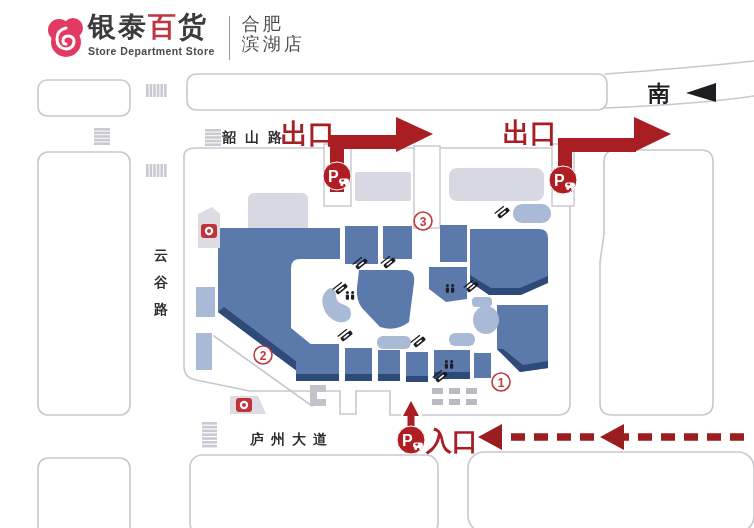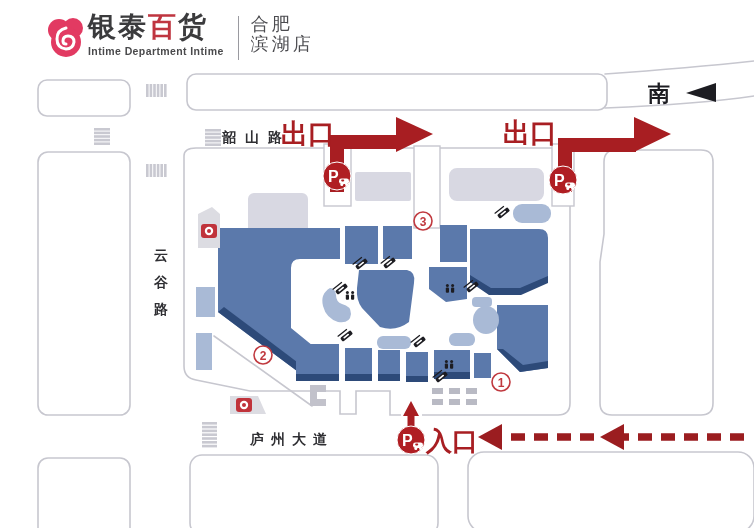--- a/index.html
+++ b/index.html
@@ -272,21 +272,21 @@
 
   <div id="header">
     <svg id="logo" viewBox="0 0 44 50">
       <circle cx="15" cy="16" r="11" fill="#e23a62"></circle>
       <circle cx="29" cy="14" r="10" fill="#e23a62"></circle>
       <circle cx="22" cy="28" r="15" fill="#e23a62"></circle>
       <path d="M22,14 Q13,16 13,25 Q13,34 22,35 Q29,35 30,28 Q30,22 24,22 Q19,22 19,27 Q19,30 22,30" fill="none" stroke="#ffffff" stroke-width="3" stroke-linecap="round"></path>
     </svg>
     <div id="brand-block">
       <div id="brand-cn"><span>银泰</span><span class="hl">百</span><span>货</span></div>
-      <div id="brand-en">Intime Department Intime</div>
+      <div id="brand-en">Store Department Store</div>
     </div>
     <div id="divider"></div>
     <div id="store-name">
       <div>合肥</div>
       <div>滨湖店</div>
     </div>
   </div>
 
 </div>
 

